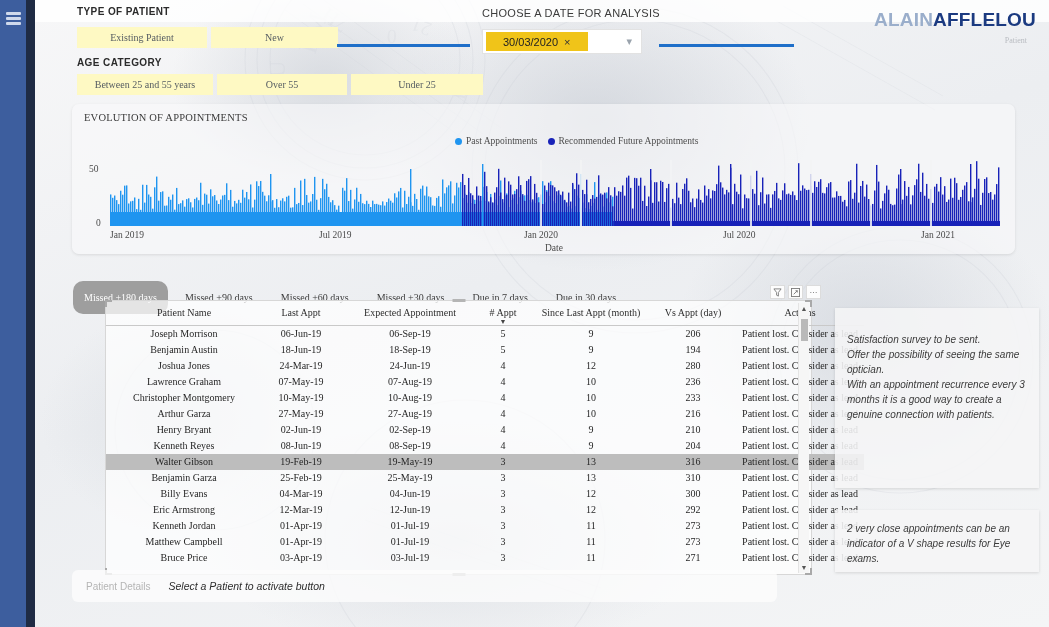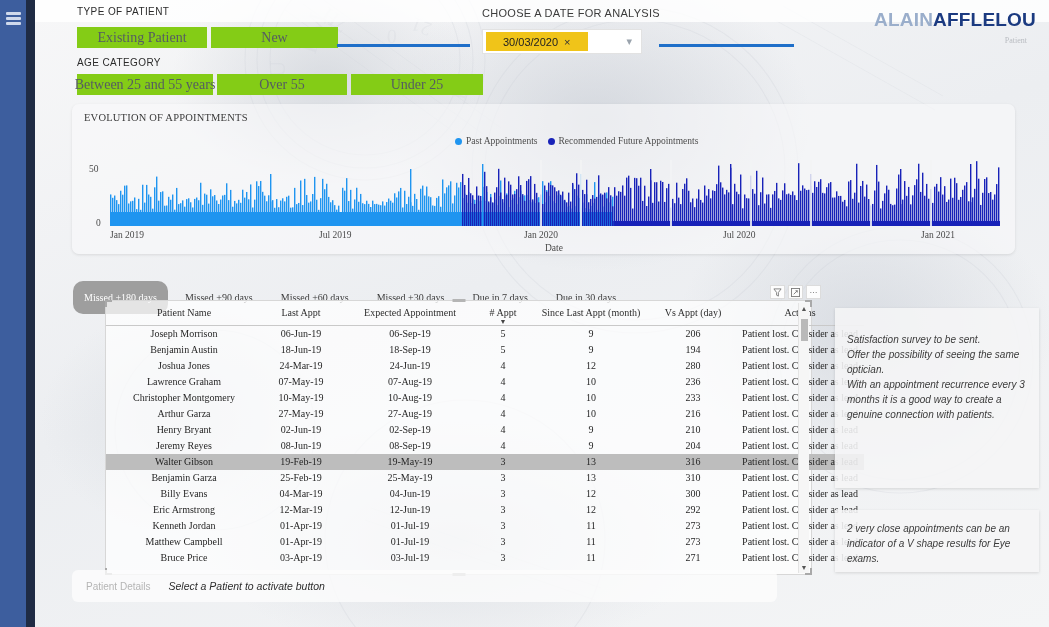--- a/index.html
+++ b/index.html
@@ -65,36 +65,36 @@
   
   #topband {
     position: absolute; left: 0; top: 0;
     width: 1014px; height: 22px;
     background: rgba(255,255,255,.82);
   }
 
   
   .filt-label {
     position: absolute;
-    font-size: 10px; font-weight: normal;
+    font-size: 10px; font-weight: bold;
     letter-spacing: .4px;
     color: #2b2b2b;
   }
   #lbl-type { left: 42px; top: 6px; }
   #lbl-age  { left: 42px; top: 57px; }
 
   .chiprow { position: absolute; display: flex; gap: 4px; }
   #row-type { left: 42px; top: 27px; }
   #row-age  { left: 42px; top: 74px; }
 
   .chip {
     height: 21px;
-    background: #84cc16;
+    background: #fef9c3;
     color: #555c62;
-    font-size: 14px;
+    font-size: 10px;
     font-family: "Liberation Serif", serif;
     display: flex; align-items: center; justify-content: center;
     cursor: pointer;
     white-space: nowrap;
   }
   .chip.w-existing { width: 130px; }
   .chip.w-new      { width: 127px; }
   .chip.w-between  { width: 136px; }
   .chip.w-over     { width: 130px; }
   .chip.w-under    { width: 132px; }
@@ -1084,21 +1084,21 @@
             <tr>
               <td class="c-name">Henry Bryant</td>
               <td class="c-last">02-Jun-19</td>
               <td class="c-exp">02-Sep-19</td>
               <td class="c-appt">4</td>
               <td class="c-since">9</td>
               <td class="c-vs">210</td>
               <td class="c-act">Patient lost. Consider as lead</td>
             </tr>
             <tr>
-              <td class="c-name">Jeremy Reyes</td>
+              <td class="c-name">Kenneth Reyes</td>
               <td class="c-last">08-Jun-19</td>
               <td class="c-exp">08-Sep-19</td>
               <td class="c-appt">4</td>
               <td class="c-since">9</td>
               <td class="c-vs">204</td>
               <td class="c-act">Patient lost. Consider as lead</td>
             </tr>
             <tr class="hl">
               <td class="c-name">Walter Gibson</td>
               <td class="c-last">19-Feb-19</td>

